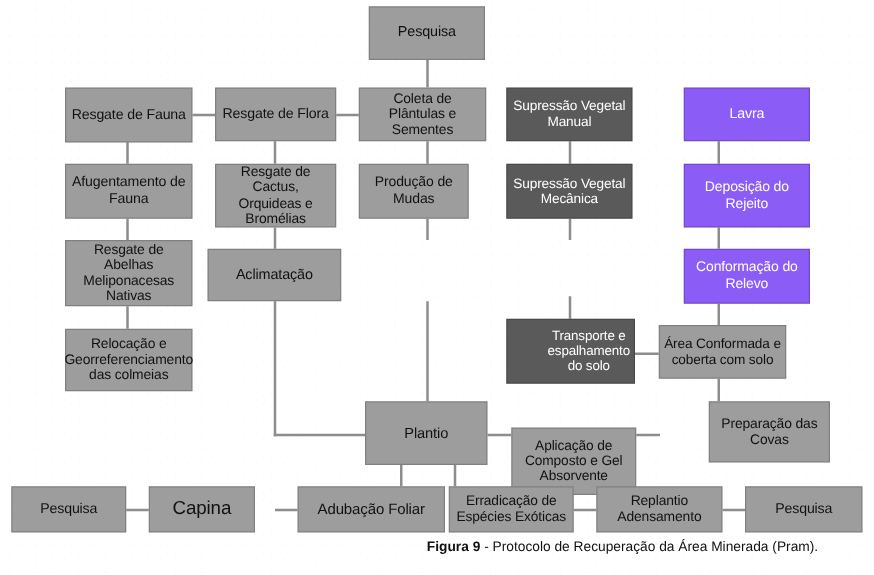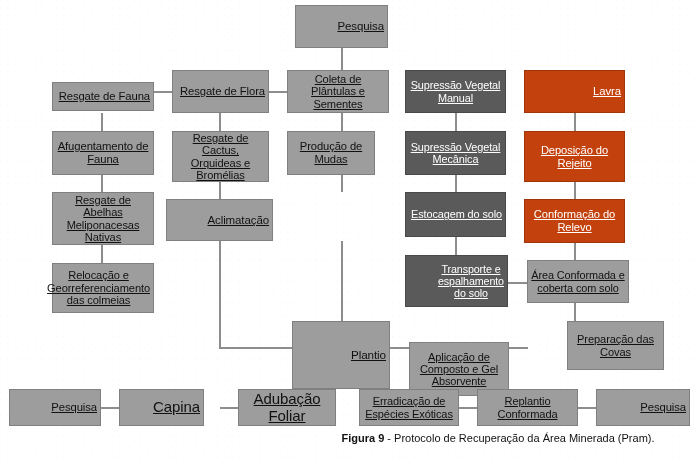--- a/index.html
+++ b/index.html
@@ -14,32 +14,31 @@
   #stage{position:absolute;left:0;top:0;width:699px;height:460px;}
 
   
   .conn{position:absolute;background:#8d8d8d;z-index:1;}
 
   .node{
     position:absolute;
     box-sizing:border-box;
     display:flex;
     align-items:center;
-    justify-content:flex-end;
+    justify-content:center;
     text-align:center;
     line-height:1.12;
     letter-spacing:-0.1px;
     z-index:2;
     padding:1px 3px;
     border:1px solid rgba(0,0,0,0.18);
-    text-decoration:underline;
   }
   .tone-light{background:#9d9d9d;color:#111111;}
   .tone-dark{background:#5a5a5a;color:#ffffff;}
-  .tone-darkest{background:#c2410c;color:#ffffff;}
+  .tone-darkest{background:#8b5cf6;color:#ffffff;margin-left:23px;}
 
   .caption{
     position:absolute;
     left:300px;top:432px;
     width:396px;
     font-size:11px;
     color:#111111;
     text-align:center;
     white-space:nowrap;
     z-index:3;
@@ -101,21 +100,21 @@
 
   <div class="conn" style="left:101px;top:407px;width:18px;height:2px;"></div>
   <div class="conn" style="left:220px;top:407px;width:18px;height:2px;"></div>
   <div class="conn" style="left:459px;top:407px;width:18px;height:2px;"></div>
   <div class="conn" style="left:578px;top:407px;width:18px;height:2px;"></div>
 
   <div class="node tone-light" style="left:295px;top:5px;width:93px;height:43px;font-size:11.5px;">
     <span>Pesquisa</span>
   </div>
 
-  <div class="node tone-light" style="left:52px;top:70px;width:102px;height:29px;font-size:11.3px;margin-top:12px;">
+  <div class="node tone-light" style="left:52px;top:70px;width:102px;height:44px;font-size:11.3px;">
     <span>Resgate de Fauna</span>
   </div>
   <div class="node tone-light" style="left:52px;top:131px;width:102px;height:44px;font-size:11.3px;">
     <span>Afugentamento de Fauna</span>
   </div>
   <div class="node tone-light" style="left:52px;top:192px;width:102px;height:53px;font-size:11.1px;">
     <span>Resgate de Abelhas Meliponacesas Nativas</span>
   </div>
   <div class="node tone-light" style="left:52px;top:263px;width:102px;height:50px;font-size:11.1px;">
     <span>Relocação e Georreferenciamento das colmeias</span>
@@ -137,64 +136,61 @@
   <div class="node tone-light" style="left:287px;top:131px;width:88px;height:44px;font-size:11.2px;">
     <span>Produção de Mudas</span>
   </div>
 
   <div class="node tone-dark" style="left:405px;top:70px;width:101px;height:43px;font-size:10.9px;">
     <span>Supressão Vegetal Manual</span>
   </div>
   <div class="node tone-dark" style="left:405px;top:131px;width:101px;height:44px;font-size:10.9px;">
     <span>Supressão Vegetal Mecânica</span>
   </div>
-  <div class="node tone-dark" style="left:405px;top:192px;width:101px;height:45px;font-size:10.9px;">
-    <span>Estocagem do solo</span>
-  </div>
   <div class="node tone-dark" style="left:405px;top:255px;width:103px;height:52px;font-size:10.7px;padding-left:32px;">
     <span>Transporte e espalhamento do solo</span>
   </div>
 
   <div class="node tone-darkest" style="left:524px;top:70px;width:101px;height:43px;font-size:11.4px;">
     <span>Lavra</span>
   </div>
   <div class="node tone-darkest" style="left:524px;top:131px;width:101px;height:51px;font-size:11.2px;">
     <span>Deposição do Rejeito</span>
   </div>
   <div class="node tone-darkest" style="left:524px;top:199px;width:101px;height:44px;font-size:11.2px;">
     <span>Conformação do Relevo</span>
   </div>
   <div class="node tone-light" style="left:527px;top:260px;width:102px;height:43px;font-size:10.9px;">
     <span>Área Conformada e coberta com solo</span>
   </div>
 
-  <div class="node tone-light" style="left:292px;top:321px;width:98px;height:68px;font-size:11.7px;">
+  <div class="node tone-light" style="left:292px;top:321px;width:98px;height:51px;font-size:11.7px;">
     <span>Plantio</span>
   </div>
   <div class="node tone-light" style="left:409px;top:318px;width:100px;height:54px;font-size:11px;margin-top:24px;">
     <span>Aplicação de Composto e Gel Absorvente</span>
   </div>
   <div class="node tone-light" style="left:528px;top:321px;width:97px;height:49px;font-size:11.1px;margin-left:39px;">
     <span>Preparação das Covas</span>
   </div>
 
   <div class="node tone-light" style="left:9px;top:389px;width:92px;height:37px;font-size:11.3px;">
     <span>Pesquisa</span>
   </div>
   <div class="node tone-light" style="left:119px;top:389px;width:85px;height:37px;font-size:15px;">
     <span>Capina</span>
   </div>
-  <div class="node tone-light" style="left:238px;top:389px;width:98px;height:37px;font-size:15px;">
+  <div class="node tone-light" style="left:238px;top:389px;width:118px;height:37px;font-size:12px;">
     <span>Adubação Foliar</span>
   </div>
   <div class="node tone-light" style="left:359px;top:389px;width:100px;height:37px;font-size:11px;">
     <span>Erradicação de Espécies Exóticas</span>
   </div>
   <div class="node tone-light" style="left:477px;top:389px;width:101px;height:37px;font-size:11.1px;">
-    <span>Replantio Conformada</span>
+    <span>Replantio Adensamento</span>
   </div>
   <div class="node tone-light" style="left:596px;top:389px;width:94px;height:37px;font-size:11.3px;">
     <span>Pesquisa</span>
   </div>
 
   <div class="caption">
     <b>Figura 9</b><span> - </span><span>Protocolo de Recuperação da Área Minerada (Pram).</span>
   </div>
 
 </div>

